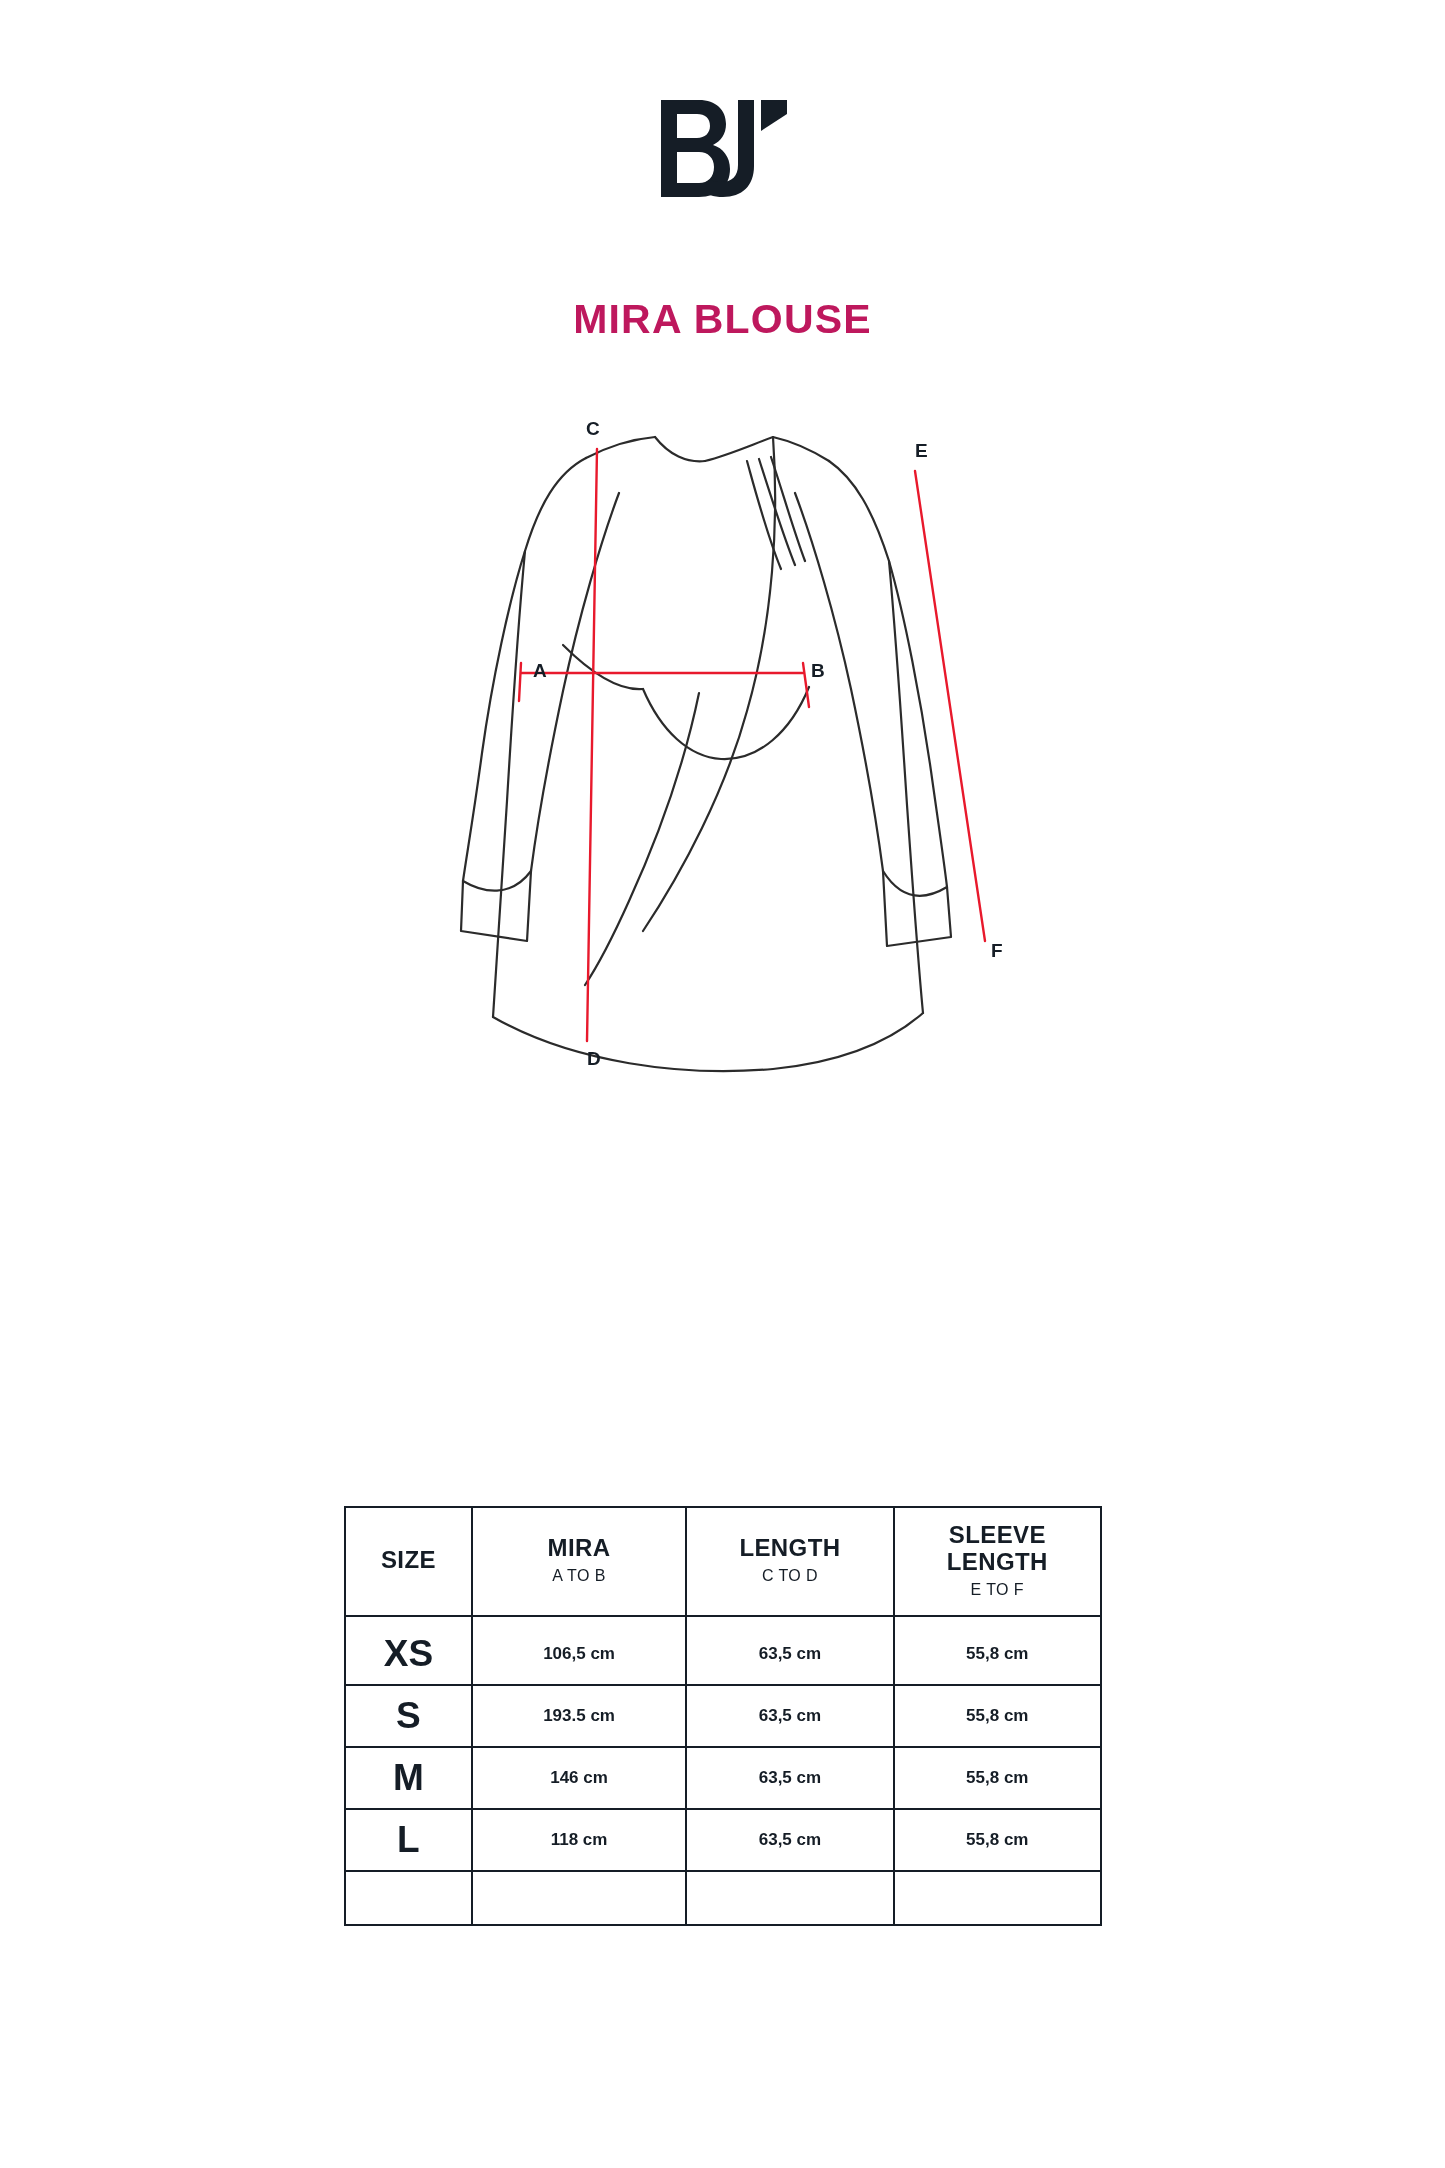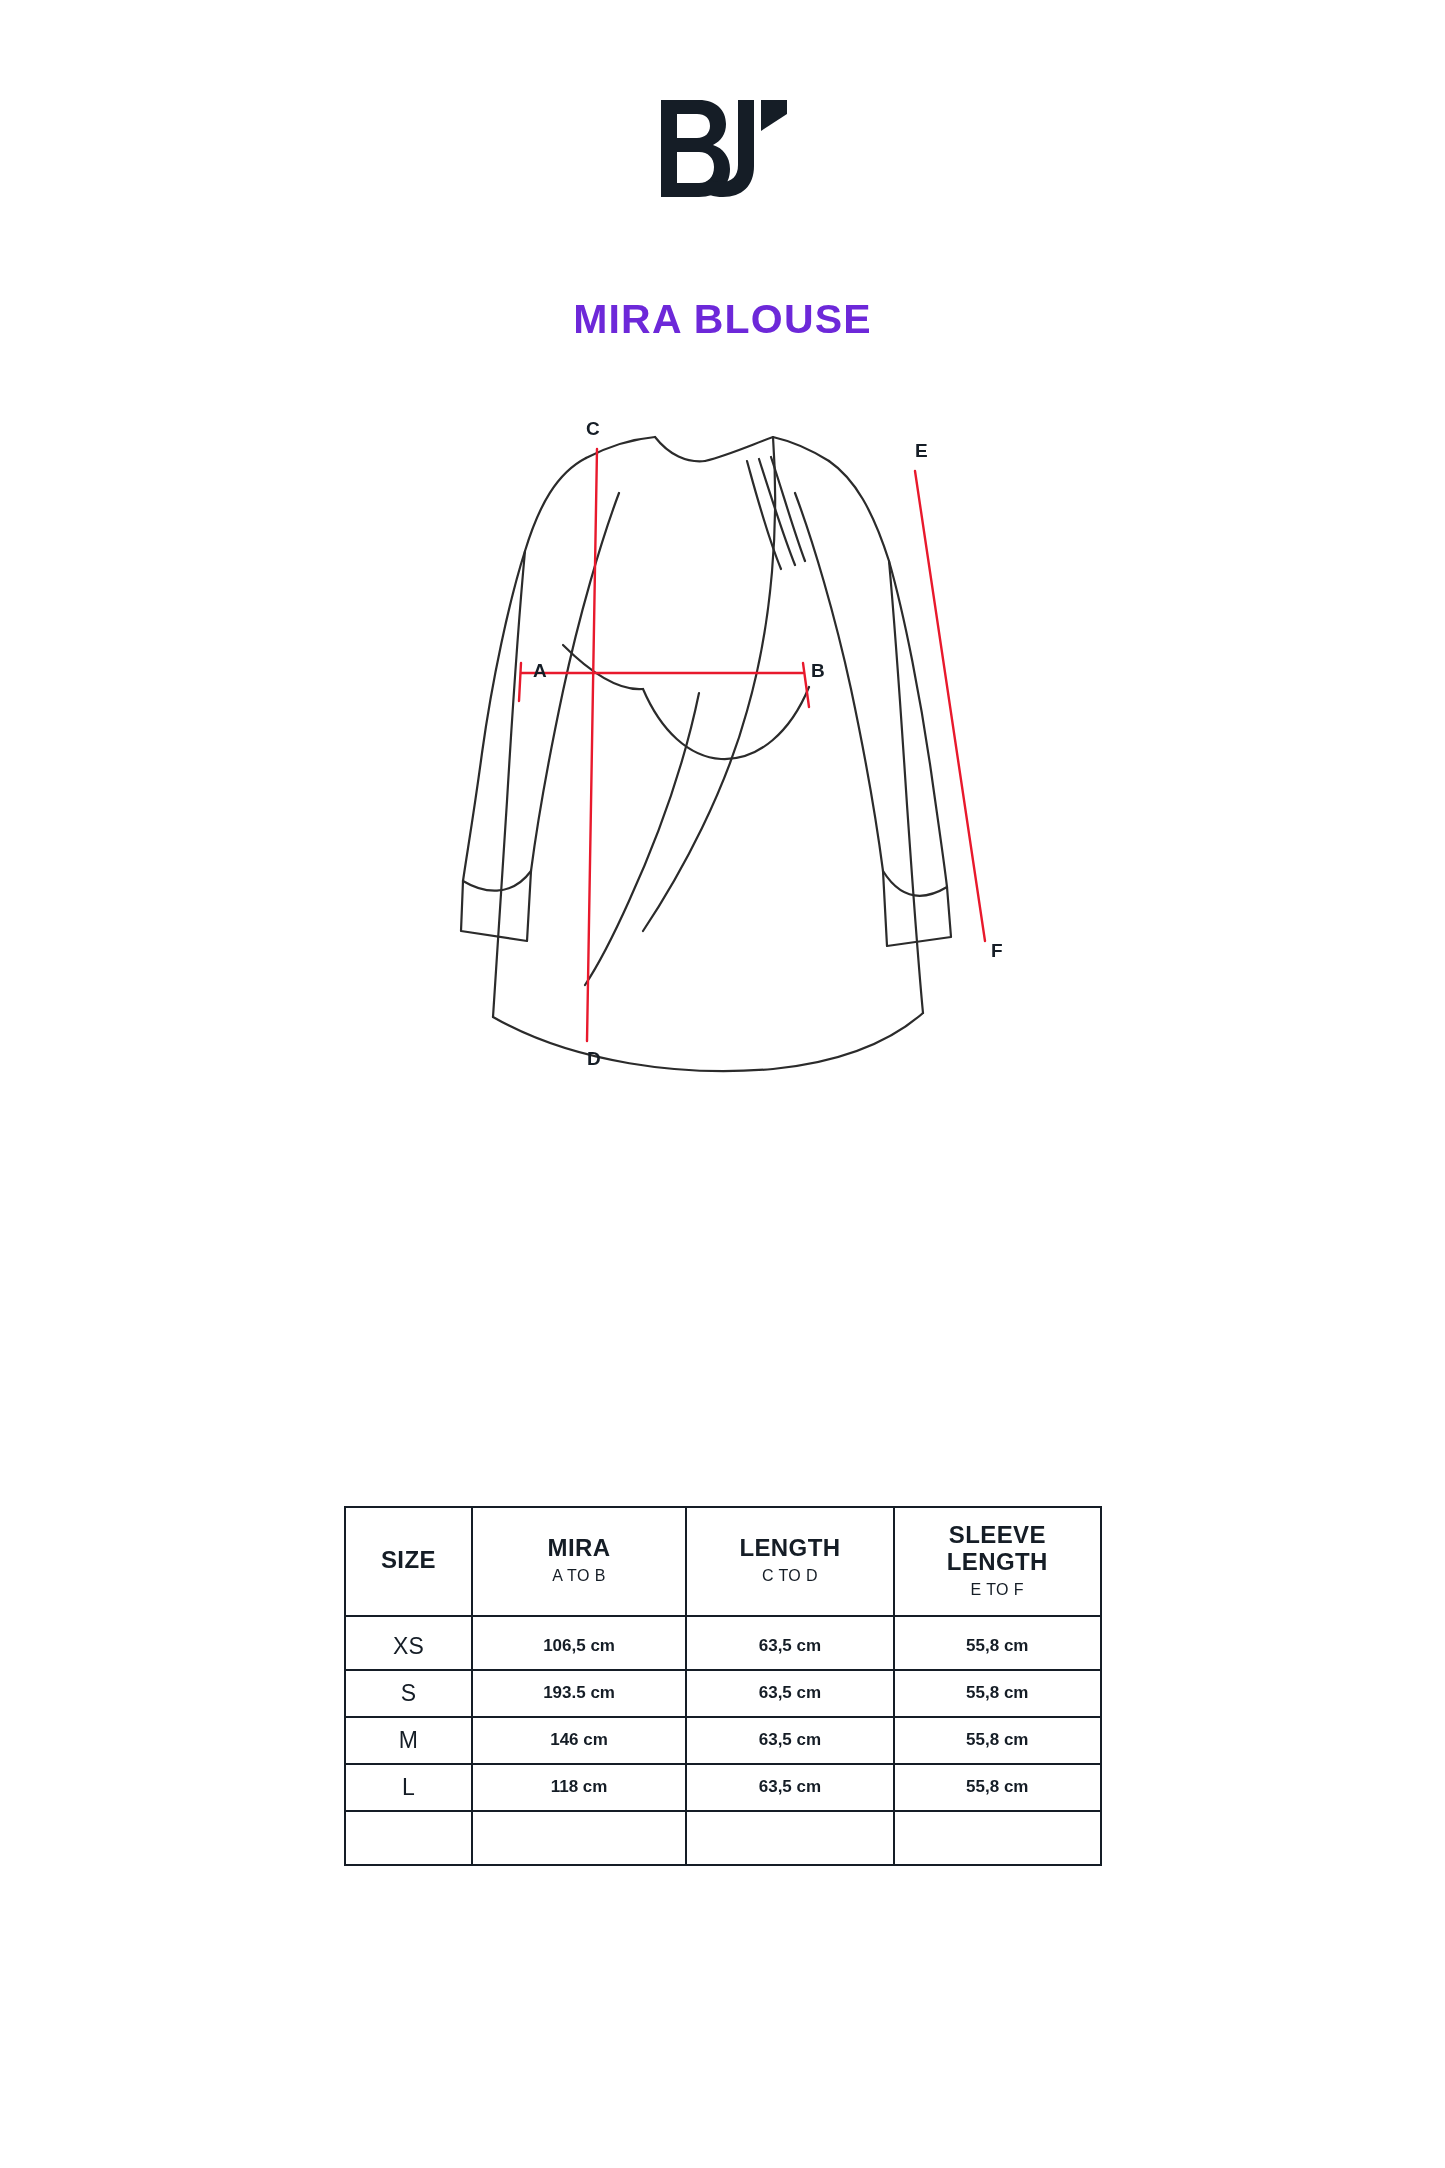--- a/index.html
+++ b/index.html
@@ -33,21 +33,21 @@
     align-items: center;
     justify-content: center;
   }
 
   
   .title {
     margin-top: 82px;
     font-size: 41px;
     font-weight: bold;
     letter-spacing: 1.2px;
-    color: #6d28d9;
+    color: #be185d;
     text-align: center;
   }
 
   
   .illustration {
     margin-top: 58px;
     width: 760px;
     height: 700px;
     position: relative;
   }
@@ -96,22 +96,22 @@
     font-weight: normal;
     letter-spacing: 0.4px;
     margin-top: 5px;
   }
   tbody td {
     padding: 9px 4px;
     font-size: 17px;
     font-weight: bold;
   }
   tbody td.size-cell {
-    font-size: 23px;
-    font-weight: normal;
+    font-size: 37px;
+    font-weight: bold;
     border-radius: 24px;
   }
   tbody tr:first-child td { padding-top: 16px; }
   tbody tr.spacer-row td {
     height: 52px;
     padding: 0;
   }
 </style>
 </head>
 <body>

